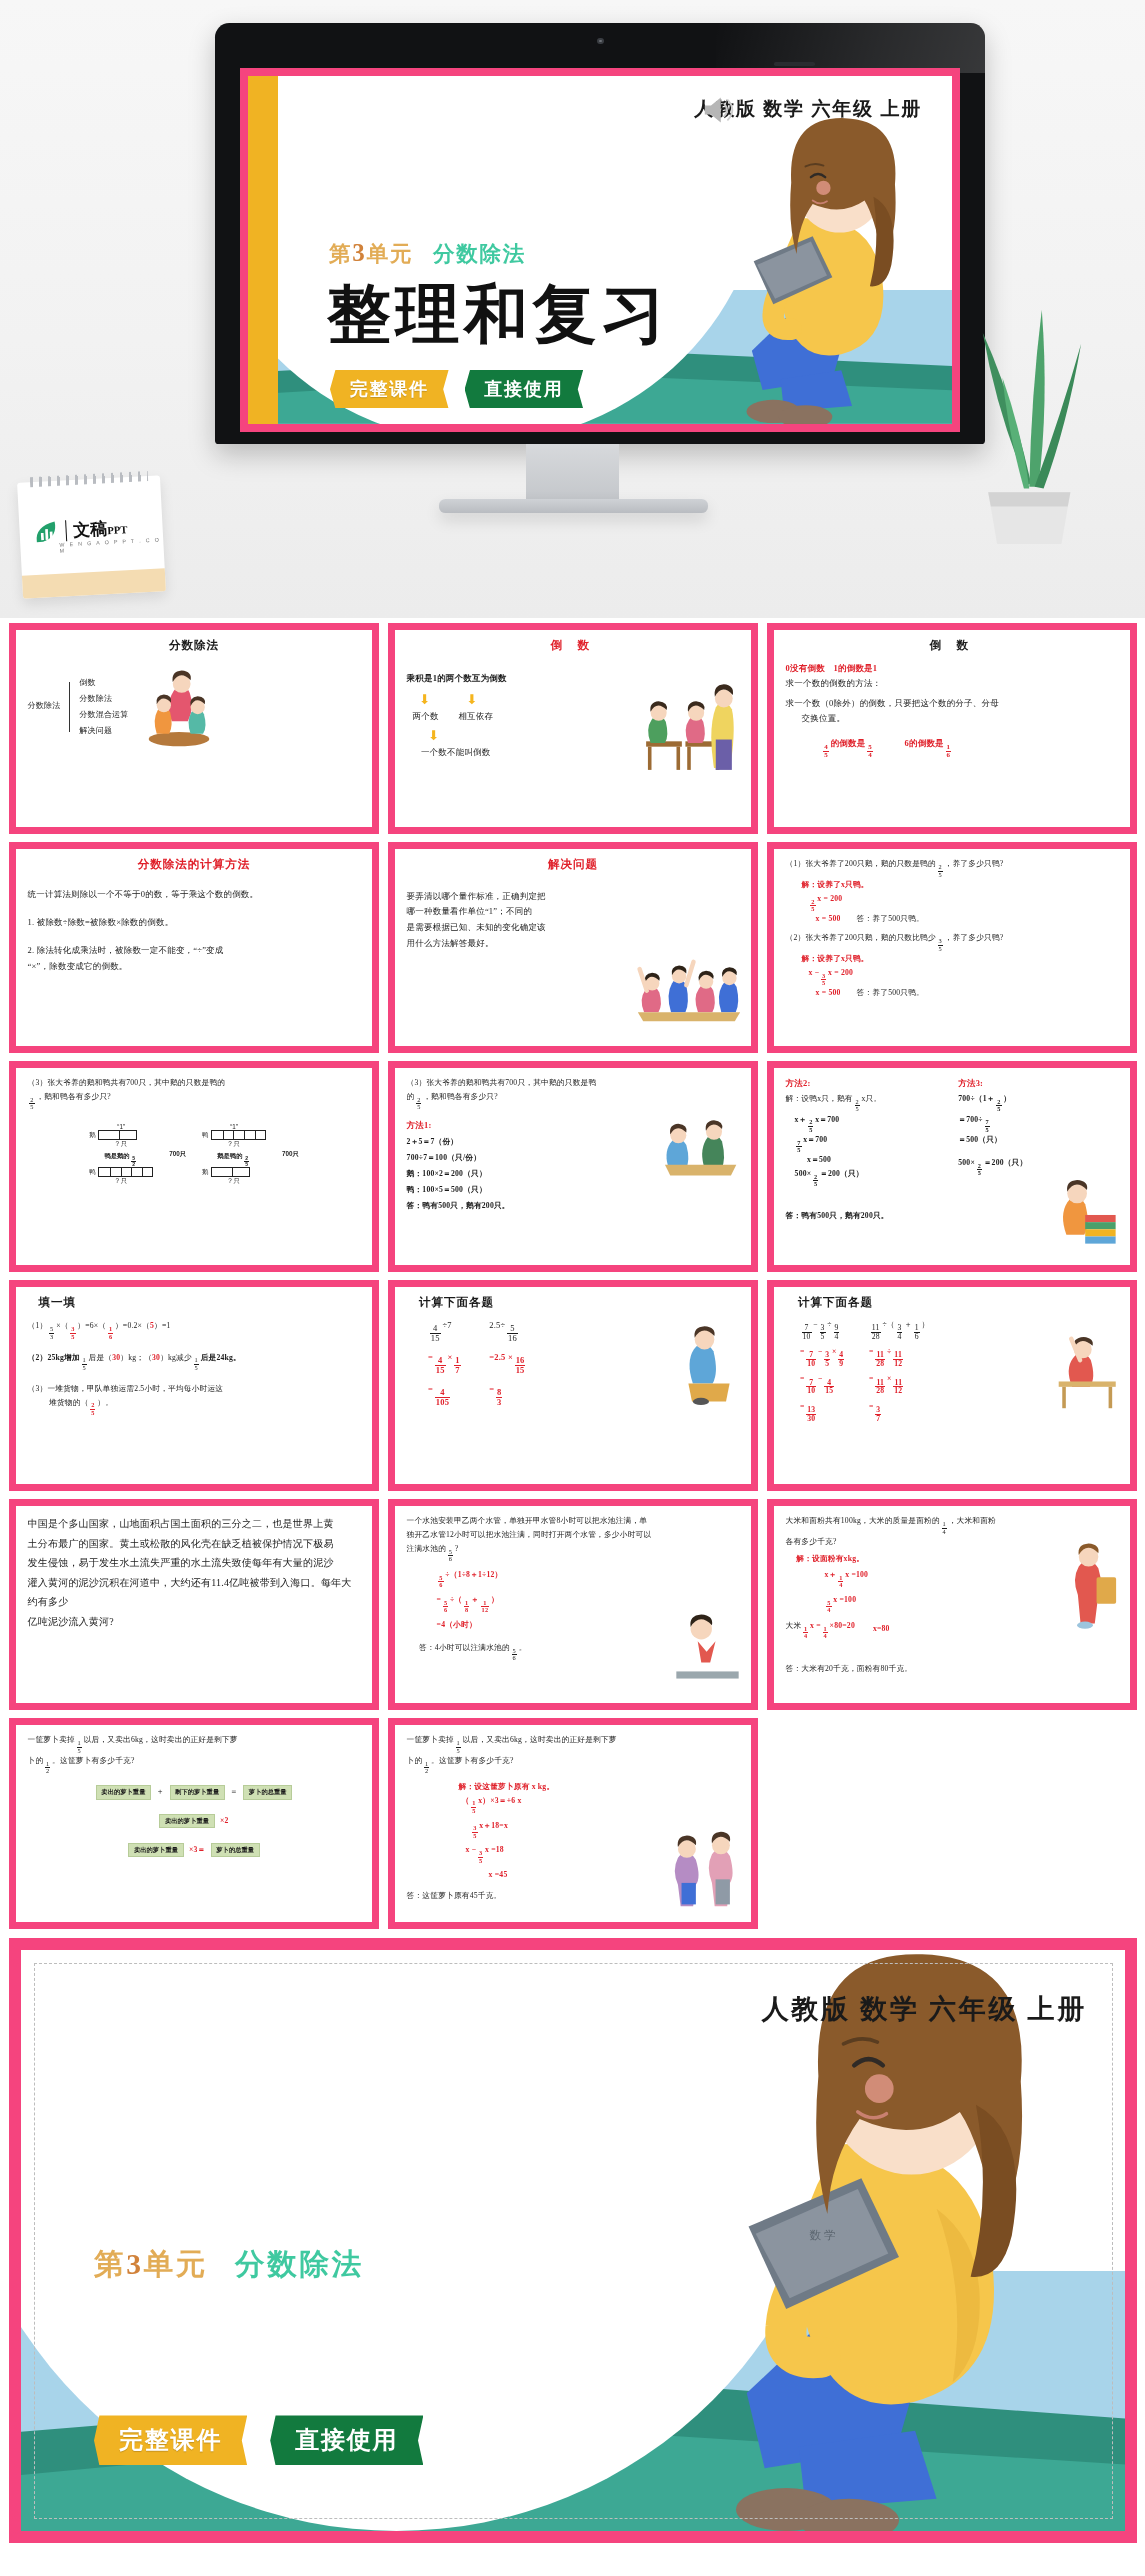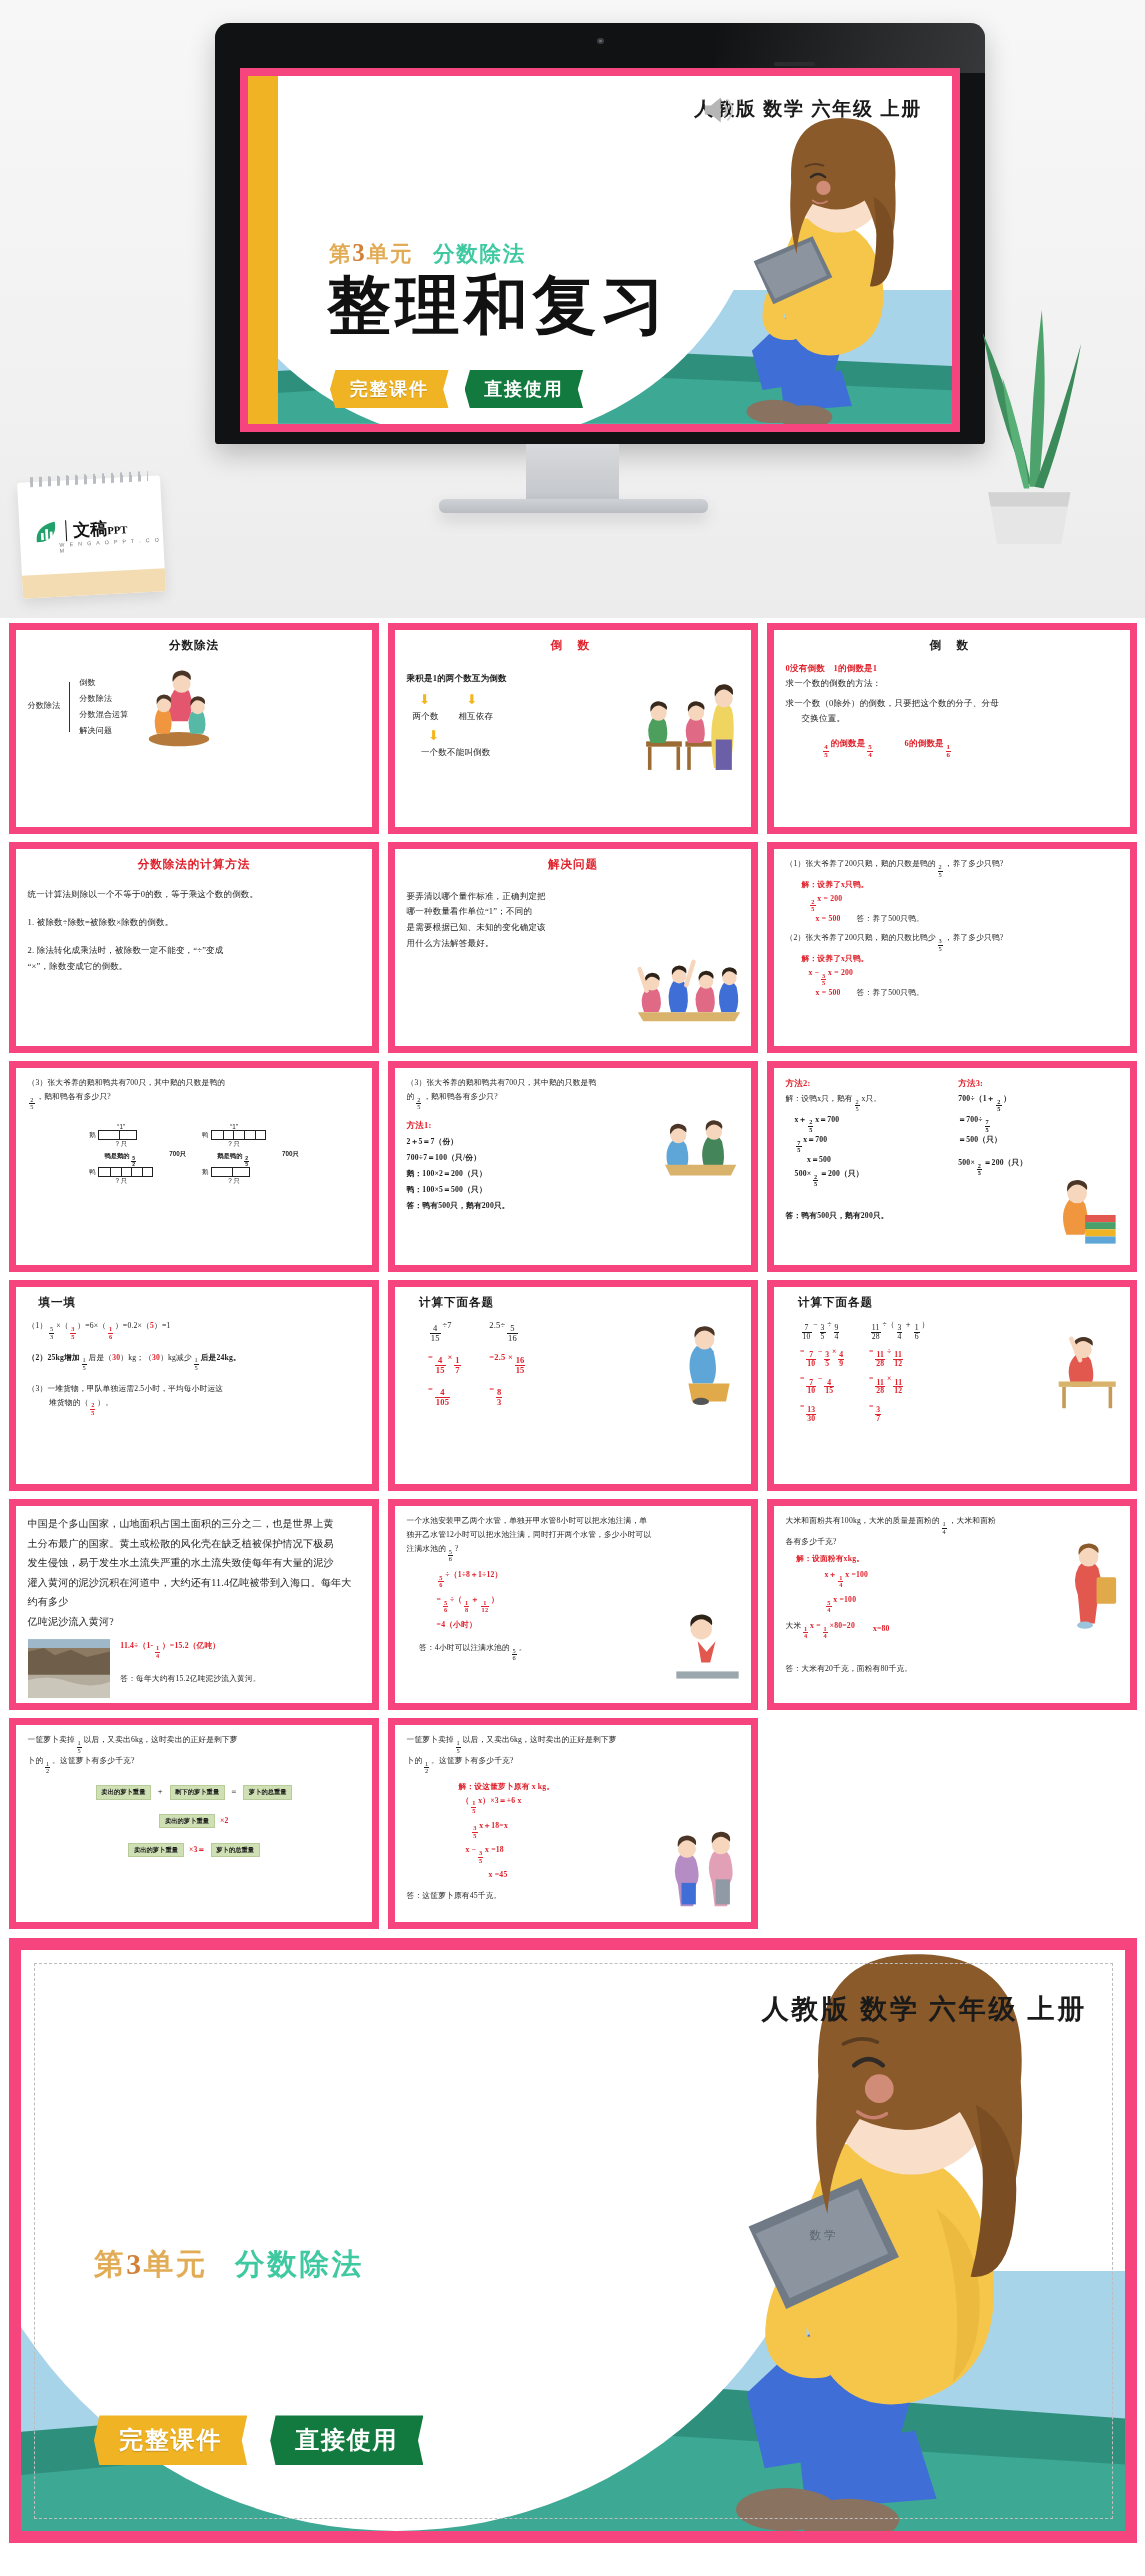--- a/index.html
+++ b/index.html
@@ -65,21 +65,21 @@
   .slide-sub {
     position:absolute; left:81px; top:163px;
     font-family:"Liberation Serif","DejaVu Serif",serif;
     font-weight:700; font-size:21.5px; letter-spacing:1.8px;
   }
   .slide-sub .u { color:#e2ac56; }
   .slide-sub .u b { color:#d1823a; font-size:25px; }
   .slide-sub .t { color:#3fc9a0; margin-left:19.7px; }
 
   .slide-title {
-    position:absolute; left:79px; top:198px;
+    position:absolute; left:79px; top:207px;
     font-family:"Liberation Serif","DejaVu Serif",serif;
     font-weight:700; font-size:64px; color:#111; letter-spacing:4.5px;
     line-height:1;
   }
   .btn-row { position:absolute; left:82px; top:294px; display:flex; gap:16px; }
   .tag {
     position:relative; padding:7.2px 19.7px;
     font-family:"Liberation Serif","DejaVu Serif",serif;
     font-weight:700; font-size:18px; color:#fff; letter-spacing:1.8px;
     clip-path: polygon(5.4px 0, 100% 0, calc(100% - 5.4px) 50%, 100% 100%, 5.4px 100%, 0 50%);
@@ -841,38 +841,20 @@
 
   <div class="card">
       <div class="card-in">
     <div class="body-txt sm" style="font-size:10px;line-height:1.95">
       <div>中国是个多山国家，山地面积占国土面积的三分之二，也是世界上黄</div>
       <div>土分布最广的国家。黄土或松散的风化壳在缺乏植被保护情况下极易</div>
       <div>发生侵蚀，易于发生水土流失严重的水土流失致使每年有大量的泥沙</div>
       <div>灌入黄河的泥沙沉积在河道中，大约还有11.4亿吨被带到入海口。每年大约有多少</div>
       <div>亿吨泥沙流入黄河?</div>
     </div>
-    <div style="display:flex;gap:10.7px;margin-top:7.2px;align-items:flex-start">
-      <svg width="82" height="59" viewBox="0 0 92 66">
-        <rect width="92" height="66" fill="#9fb8c9"></rect>
-        <rect y="10" width="92" height="30" fill="#8d7a62"></rect>
-        <path d="M0 14 L18 10 L30 18 L48 12 L66 20 L92 14 L92 42 L0 42 Z" fill="#6f5e49"></path>
-        <rect y="40" width="92" height="26" fill="#b3ac9d"></rect>
-        <path d="M0 46 q24 -6 46 2 q26 8 46 0 L92 66 L0 66 Z" fill="#cbc6ba"></path>
-      </svg>
-      <div>
-        <div class="body-txt sm redb">
-          <span>11.4÷（1-</span><span class="fr">
-                <span class="n">1</span>
-                <span class="d">4</span>
-              </span><span>）=15.2（亿吨）</span>
-        </div>
-        <div class="body-txt sm" style="margin-top:12.5px">答：每年大约有15.2亿吨泥沙流入黄河。</div>
-      </div>
-    </div>
   </div>
     </div>
 
   <div class="card">
       <div class="card-in">
     <div class="body-txt sm">一个水池安装甲乙两个水管，单独开甲水管8小时可以把水池注满，单</div>
     <div class="body-txt sm">独开乙水管12小时可以把水池注满，同时打开两个水管，多少小时可以</div>
     <div class="body-txt sm">
       <span>注满水池的</span><span class="fr">
             <span class="n">5</span>

